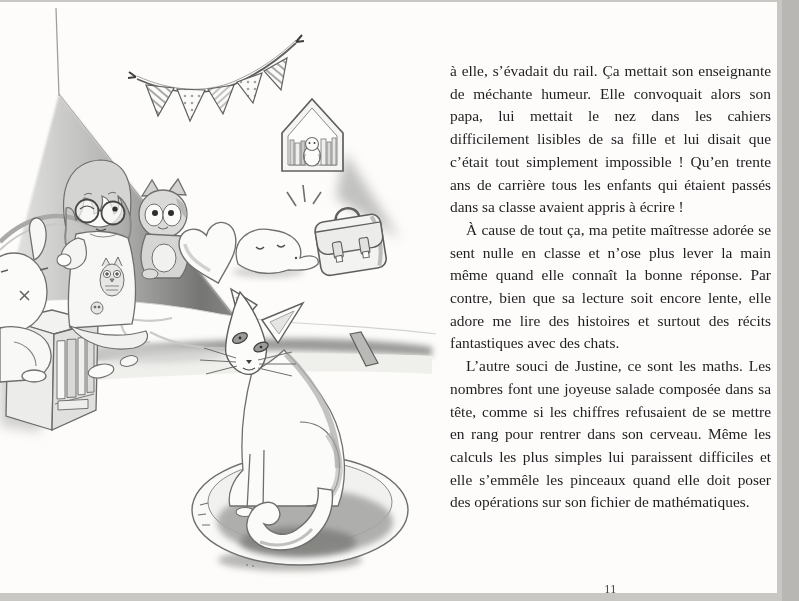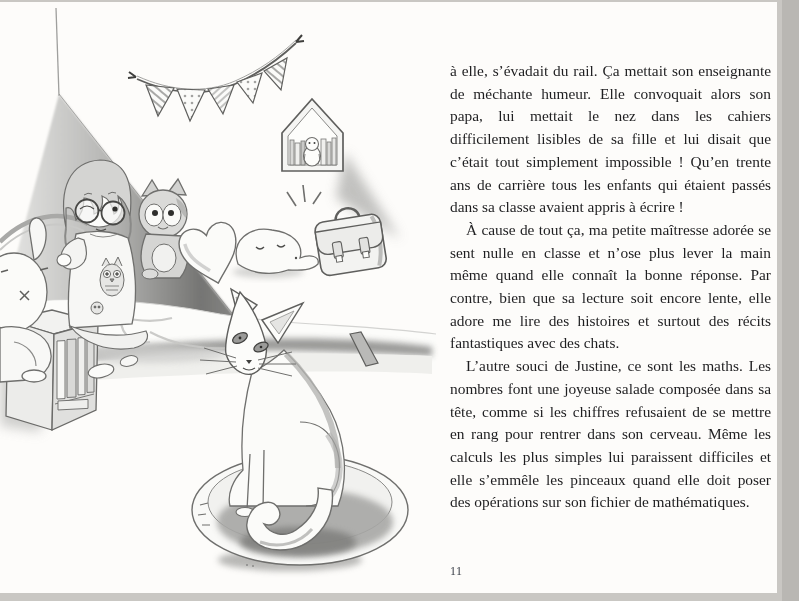--- a/index.html
+++ b/index.html
@@ -8,22 +8,22 @@
   .paper{position:absolute;left:0;top:2px;right:5px;bottom:8px;background:#fdfcfa;}
   .illustration-wrap{position:absolute;left:0;top:0;width:445px;height:591px;}
   .text-block{
     position:absolute;left:450px;top:58px;width:321px;
     font-size:15.4px;line-height:22.7px;color:#1e1e20;
     text-align:justify;hyphens:manual;
   }
   .text-block p{margin:0;padding:0;}
   .text-block p.indent{text-indent:16px;}
   .folio{
-    position:absolute;left:450px;top:562px;width:321px;
-    font-size:12px;color:#3c4149;letter-spacing:.5px;
+    position:absolute;left:450px;top:580px;width:321px;
+    text-align:center;font-size:12px;color:#3c4149;letter-spacing:.5px;
   }
   svg{display:block;}
 </style>
 </head>
 <body>
 
 <div class="spread">
   <div class="paper">
 
     <div class="illustration-wrap">

